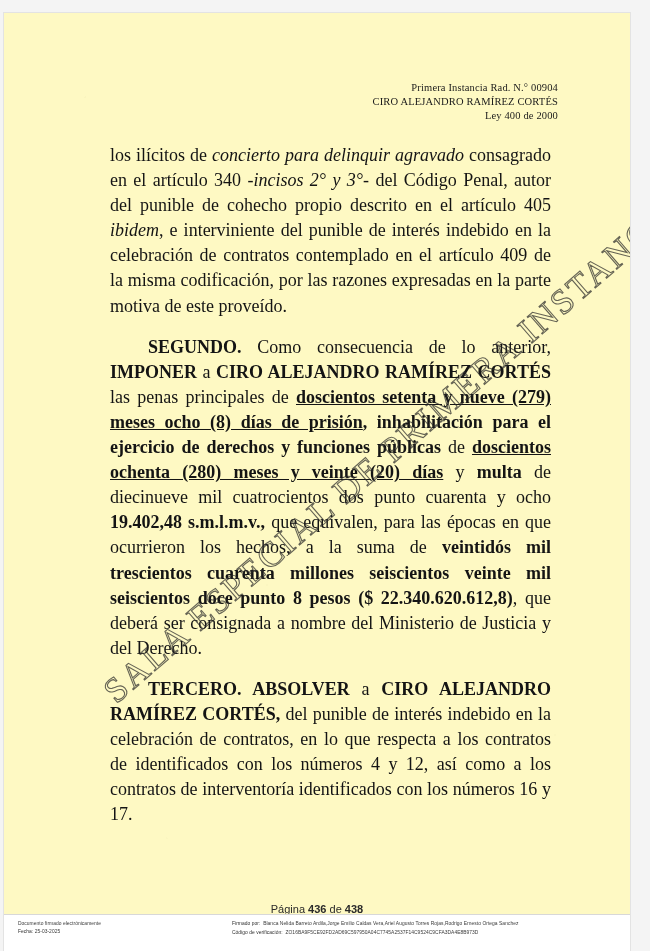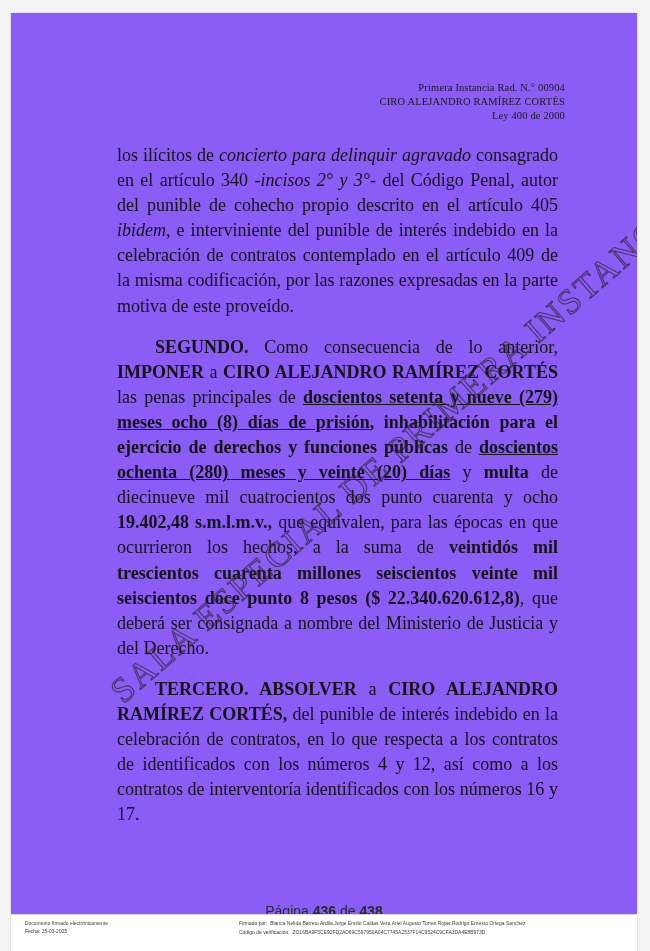--- a/index.html
+++ b/index.html
@@ -16,25 +16,25 @@
 
   
   #viewer {
     position: relative;
     width: 650px;
     height: 951px;
     background: #f4f4f4;
   }
   #page {
     position: absolute;
-    left: 11px;
+    left: 4px;
     top: 13px;
     width: 626px;
     height: 938px;
-    background: #8b5cf6;
+    background: #fef9c3;
     box-shadow: 0 0 0 1px #e3e3e3;
     overflow: hidden;
   }
   #page-inner {
     position: absolute;
     inset: 0;
   }
 
   
   .grain {
@@ -113,21 +113,21 @@
   }
 
   
   #page-number {
     position: absolute;
     left: 0;
     right: 0;
     top: 890px;
     text-align: center;
     font-family: "Liberation Sans", sans-serif;
-    font-size: 14px;
+    font-size: 11px;
     color: #2a2a2a;
   }
   #page-number .num { font-weight: bold; }
 
   
   #sig-strip {
     position: absolute;
     left: 0;
     right: 0;
     bottom: 0;

